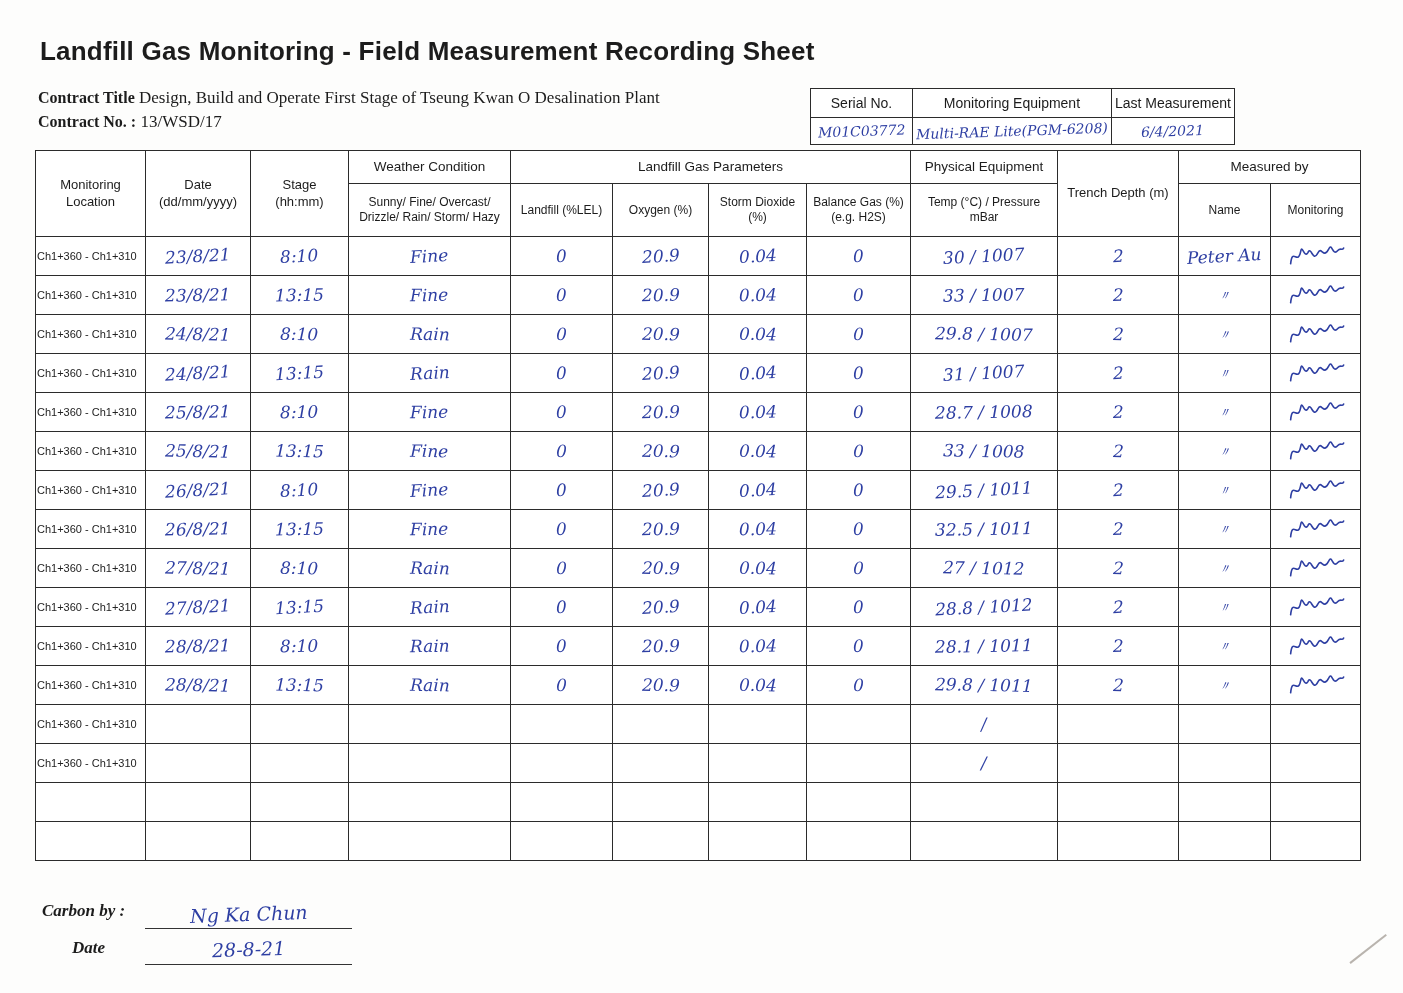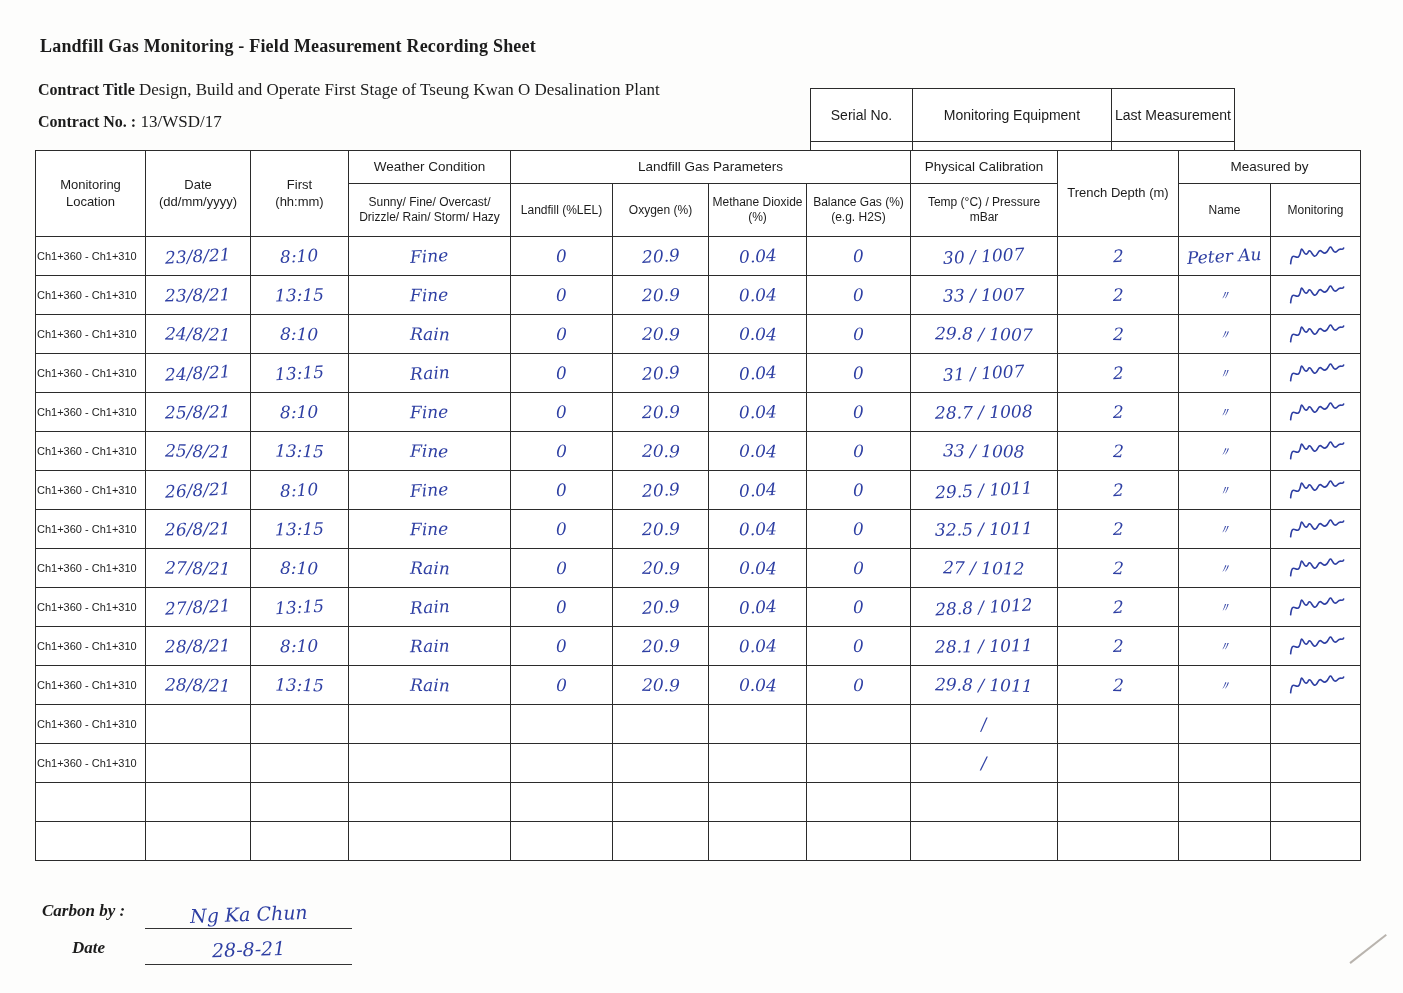--- a/index.html
+++ b/index.html
@@ -1,28 +1,28 @@
 <!DOCTYPE html>
 <html><head>
 <meta charset="utf-8">
 <style>
   html,body{margin:0;padding:0;background:#e8e8e8;}
   .page{position:relative;width:1403px;height:993px;background:#fdfdfc;overflow:hidden;
         font-family:"Liberation Sans",sans-serif;color:#1c1c1c;}
 
   
-  .doc-title{position:absolute;left:40px;top:36px;font-family:Liberation Serif, serif;
-             font-weight:bold;font-size:18px;letter-spacing:.2px;}
+  .doc-title{position:absolute;left:40px;top:36px;font-family:Liberation Sans, sans-serif;
+             font-weight:bold;font-size:26px;letter-spacing:.2px;}
   .contract-line{position:absolute;left:38px;font-family:"Liberation Serif",serif;font-size:17px;}
   .contract-line .lbl{font-weight:bold;font-size:16px;}
-  .line-1{top:80px;} .line-2{top:112px;text-align:center;}
+  .line-1{top:88px;} .line-2{top:112px;text-align:center;}
 
   
   .equip{position:absolute;left:810px;top:88px;border-collapse:collapse;table-layout:fixed;}
-  .equip th,.equip td{border:1.6px solid #2b2b2b;text-align:center;font-size:13px;padding:14px 3px;
+  .equip th,.equip td{border:1.6px solid #2b2b2b;text-align:center;font-size:13px;padding:2px 3px;
                       background:#fff;white-space:nowrap;overflow:visible;}
   .equip th{font-weight:normal;font-size:14px;height:24px;}
   .equip td{height:22px;}
 
   
   .hw{display:inline-block;font-family:"DejaVu Serif",serif;font-style:italic;
       color:#2e3fa3;font-size:17px;transform:rotate(-2deg);white-space:nowrap;}
   .hw.small{font-size:14px;}
   .ditto{font-size:13px;}
 
@@ -100,34 +100,34 @@
         <col style="width:121px">
         <col style="width:92px">
         <col style="width:90px">
     </colgroup>
     <tbody>
         <tr class="h-group">
       <th rowspan="2" style="font-size:13px">Monitoring
 Location</th>
       <th rowspan="2" style="font-size:13px">Date
 (dd/mm/yyyy)</th>
-      <th rowspan="2" style="font-size:13px">First
+      <th rowspan="2" style="font-size:13px">Stage
 (hh:mm)</th>
       <th>Weather Condition</th>
       <th colspan="4">Landfill Gas Parameters</th>
-      <th>Physical Calibration</th>
+      <th>Physical Equipment</th>
       <th rowspan="2" style="font-size:13px">Trench Depth (m)</th>
       <th colspan="2">Measured by</th>
     </tr>
     <tr class="h-sub">
       <th>Sunny/ Fine/ Overcast/
 Drizzle/ Rain/ Storm/ Hazy</th>
       <th>Landfill (%LEL)</th>
       <th>Oxygen (%)</th>
-      <th>Methane Dioxide
+      <th>Storm Dioxide
 (%)</th>
       <th>Balance Gas (%)
 (e.g. H2S)</th>
       <th>Temp (°C) / Pressure
 mBar</th>
       <th>Name</th>
       <th>Monitoring</th>
     </tr>
     </tbody>
       <tbody id="rows">

